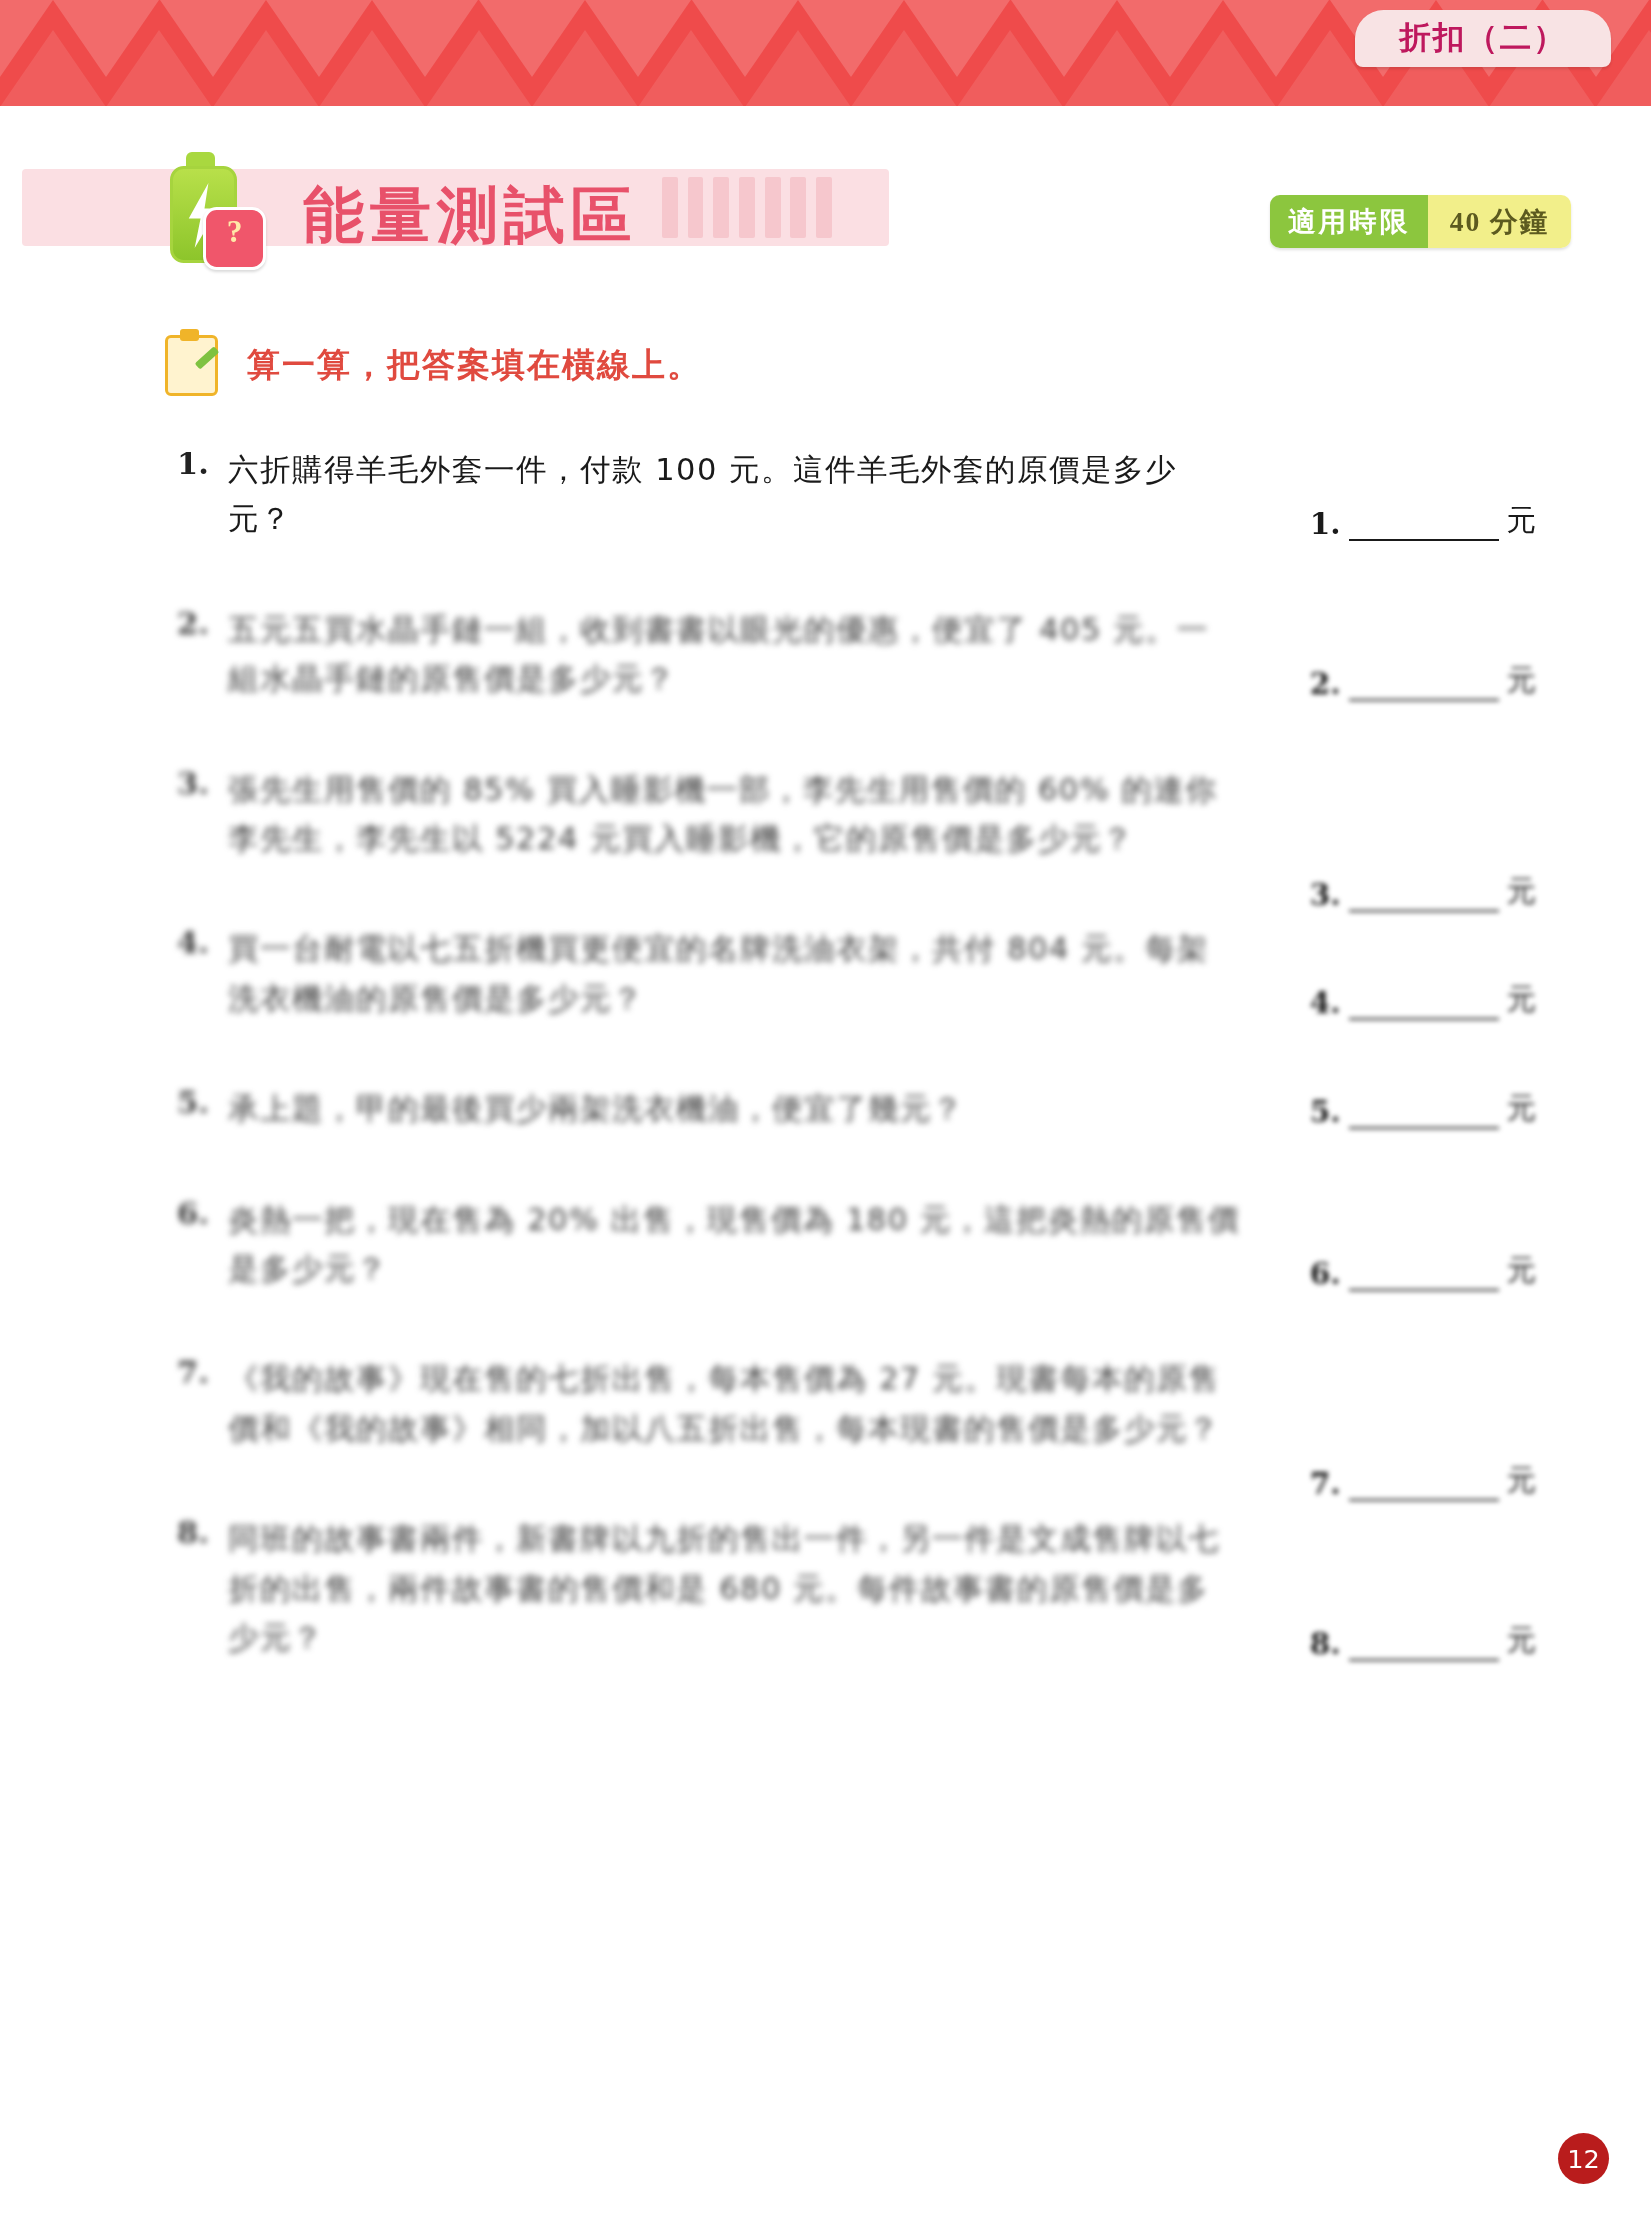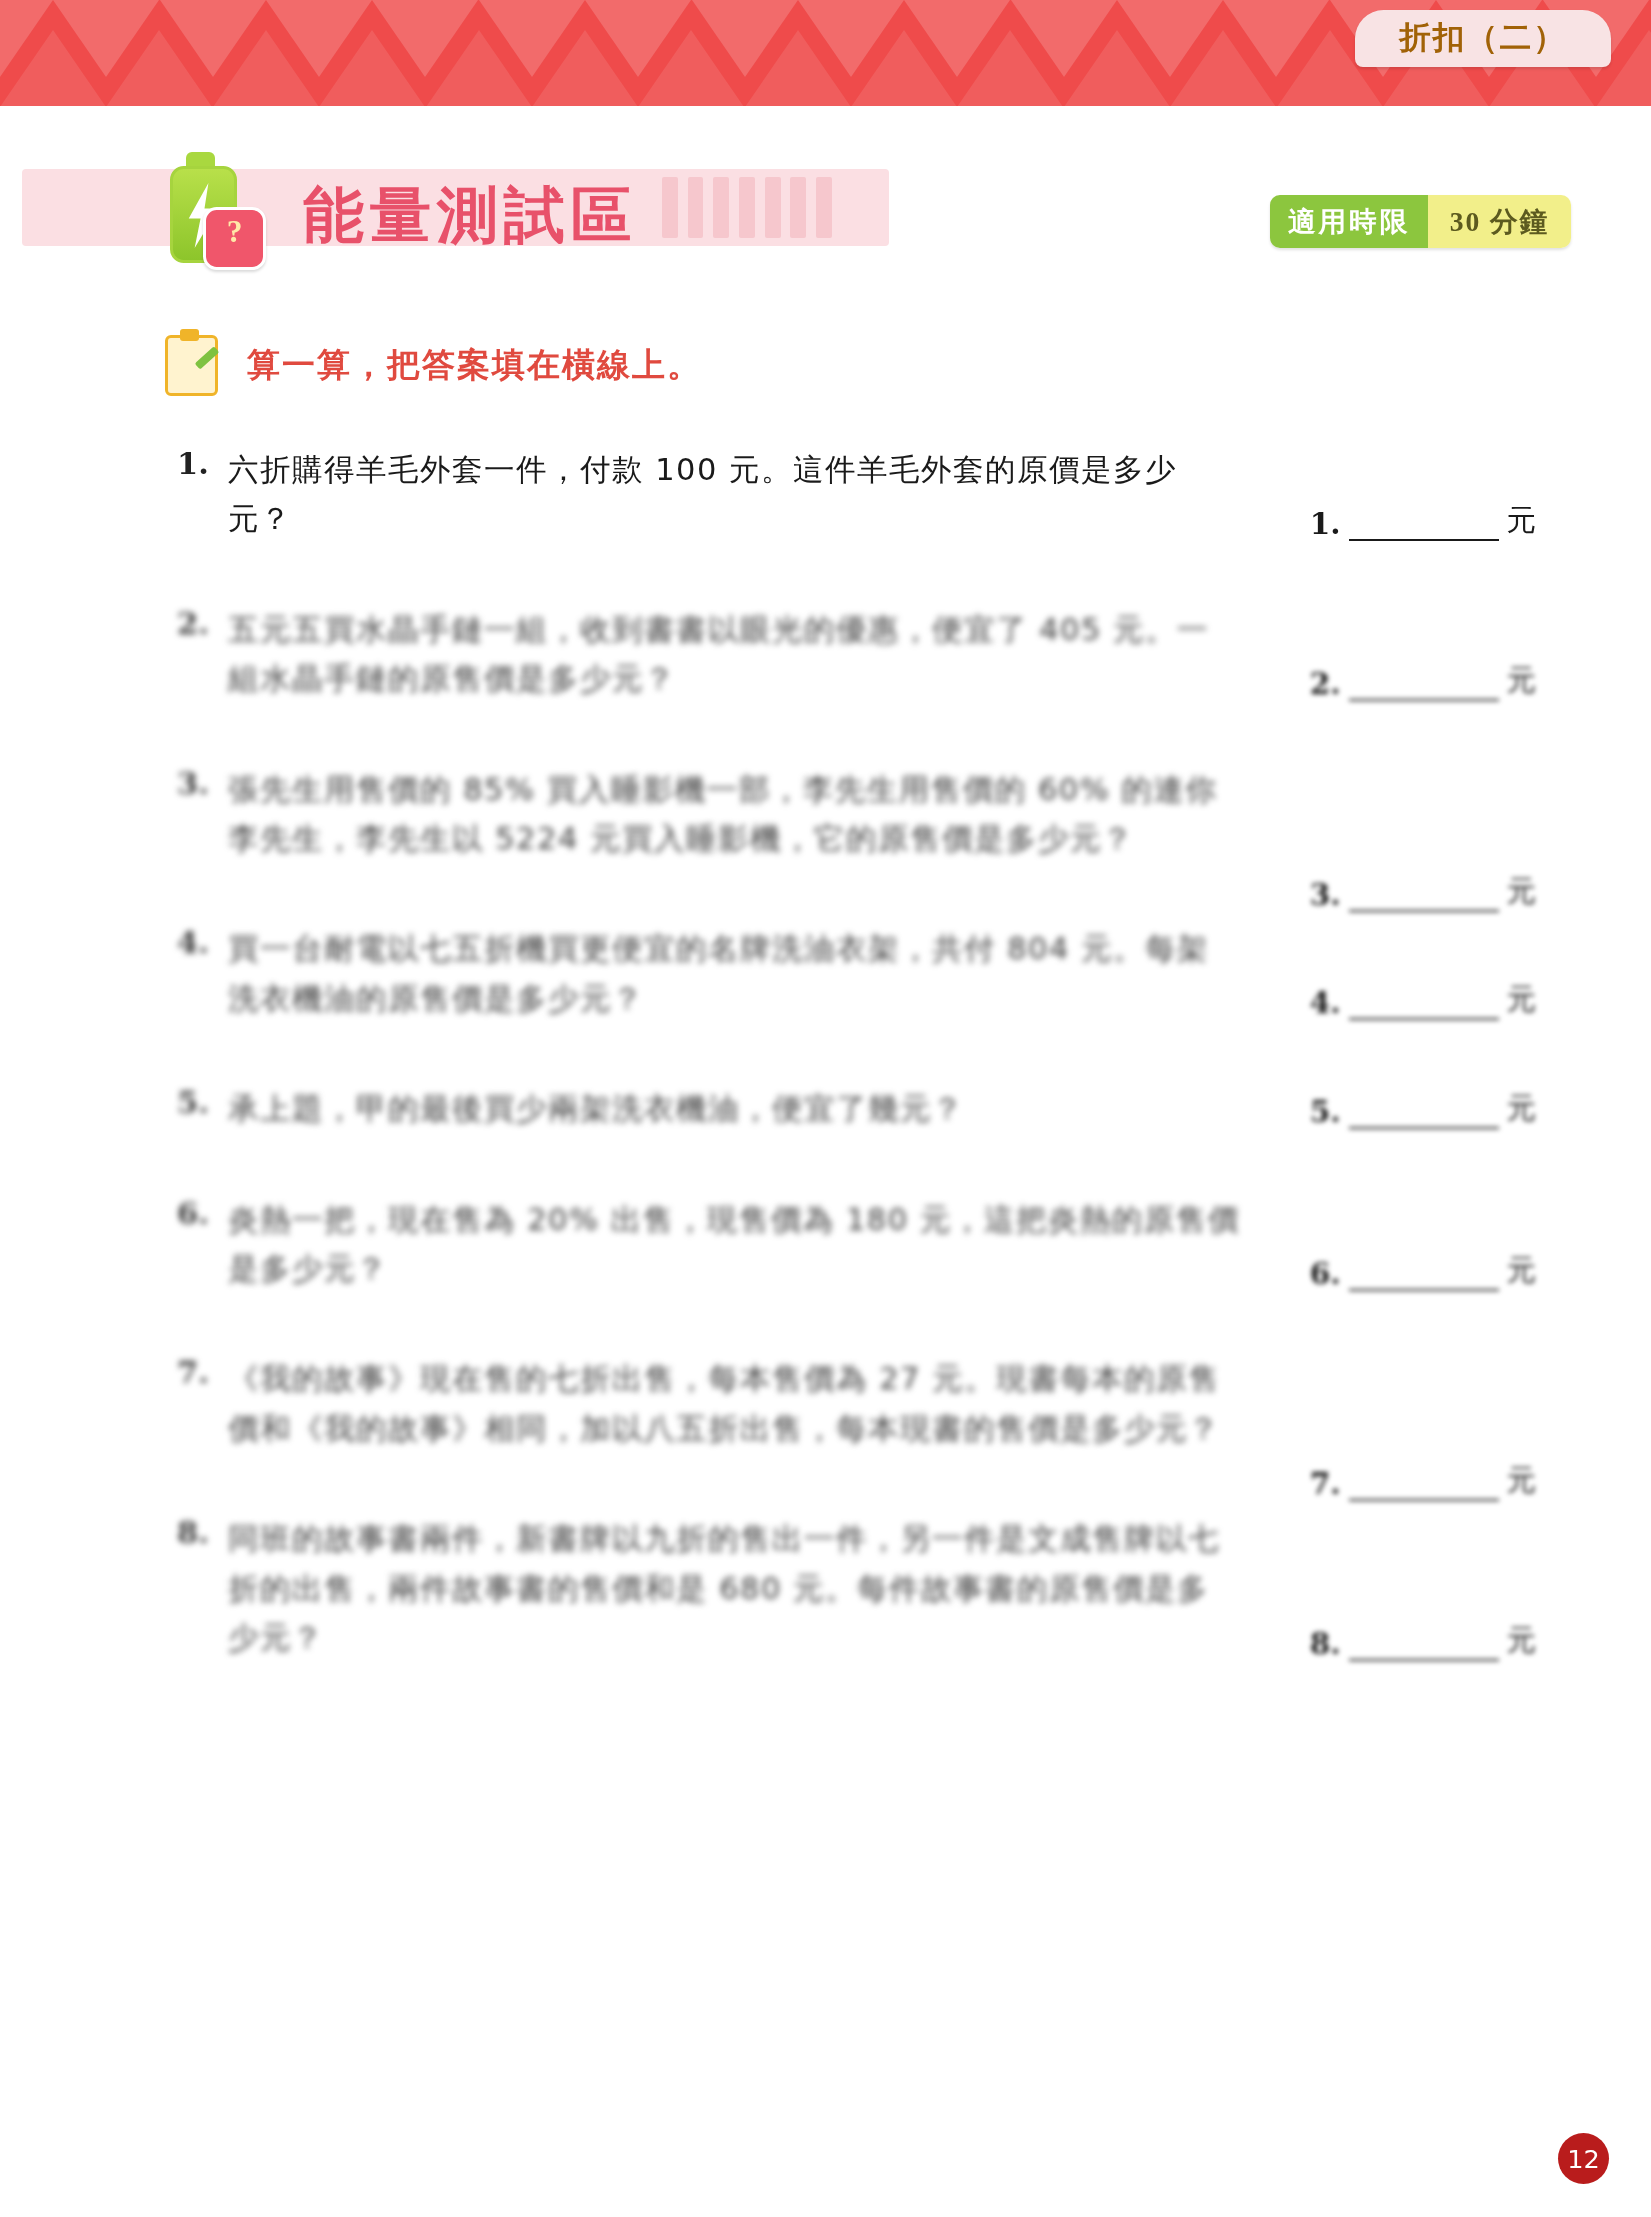--- a/index.html
+++ b/index.html
@@ -46,21 +46,21 @@
     min-width: 256px;
     height: 57px;
     background: #f8e3e4;
     border-radius: 28.6px 28.6px 7.9px 7.9px;
     display: flex;
     align-items: center;
     justify-content: center;
     box-shadow: 0 2px 3px rgba(0,0,0,0.12);
   }
   .chapter-tab span {
-    color: #a16207;
+    color: #be185d;
     font-size: 31.5px;
     letter-spacing: 2px;
     font-weight: bold;
   }
 
   
   .section-band {
     position: absolute;
     top: 169px;
     left: 21.7px;
@@ -348,21 +348,21 @@
       <polygon points="36,14 16,50 28,50 22,80 46,40 32,40" fill="#ffffff"></polygon>
     </svg>
   </div>
   <div class="battery-badge"></div>
 </div>
 
 <div class="section-title">能量測試區</div>
 
 <div class="time-pill">
   <div class="label">適用時限</div>
-  <div class="value">30 分鐘</div>
+  <div class="value">40 分鐘</div>
 </div>
 
 <div class="instruction">
   <div class="clipboard-icon"></div>
   <div class="instruction-text">算一算，把答案填在橫線上。</div>
 </div>
 
 <div class="questions">
 
   <div class="q-row" style="margin-bottom:61px;">

